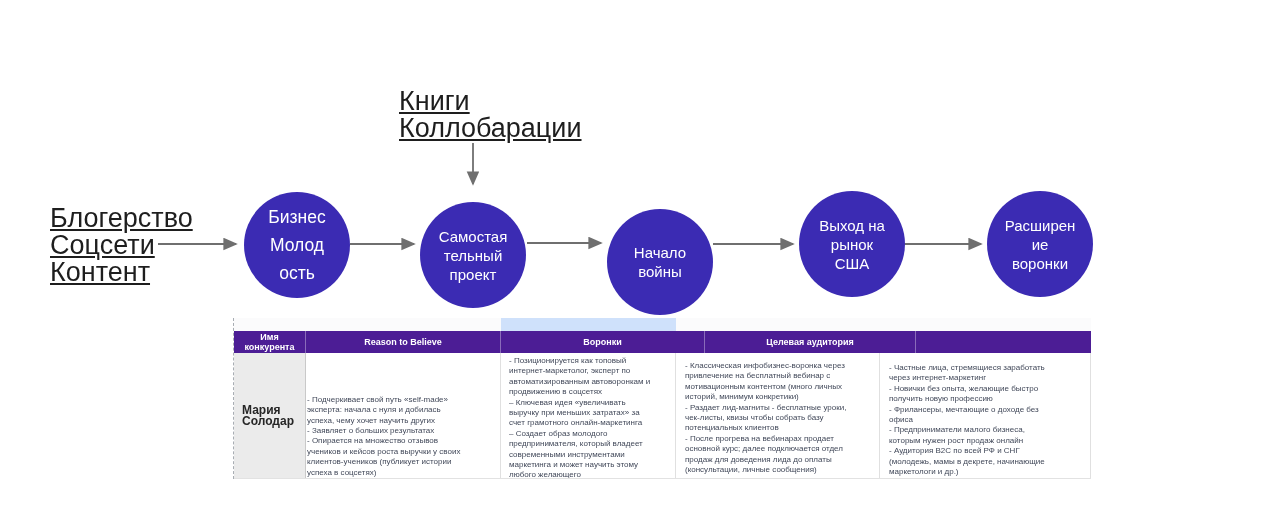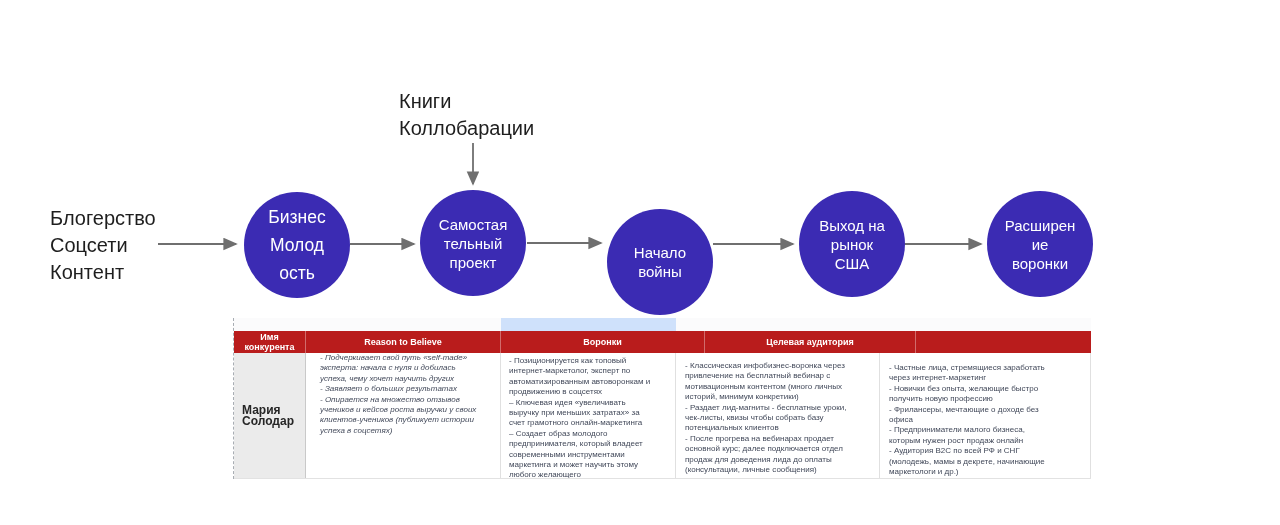--- a/index.html
+++ b/index.html
@@ -1,55 +1,55 @@
 <!DOCTYPE html>
 <html><head>
 <meta charset="utf-8">
 <style>
   html,body{margin:0;padding:0;background:#ffffff;}
   .canvas{position:relative;width:1280px;height:525px;background:#ffffff;overflow:hidden;
           font-family:"Liberation Sans", sans-serif;}
   .arrows{position:absolute;left:0;top:0;width:1280px;height:525px;pointer-events:none;}
 
-  .free-text{position:absolute;color:#1e1e1e;font-size:20px;line-height:27px;font-weight:500;
-             white-space:pre-line;}
+  .free-text{position:absolute;color:#1e1e1e;font-size:27px;line-height:27px;font-weight:500;
+             white-space:pre-line;text-decoration:underline;}
   .source-text{left:50px;top:205px;}
   .note-text{left:399px;top:88px;}
 
   .node{position:absolute;width:106px;height:106px;border-radius:50%;background:#3b2bb3;
         display:flex;align-items:center;justify-content:center;text-align:center;}
   .node span{color:#ffffff;font-size:15px;line-height:19px;white-space:pre-line;}
   .node--lg span{font-size:17.5px;line-height:28px;}
   .n1{left:244px;top:192px;}
-  .n2{left:420px;top:190px;}
+  .n2{left:420px;top:202px;}
   .n3{left:607px;top:209px;}
   .n4{left:799px;top:191px;}
   .n5{left:987px;top:191px;}
 
   
   .cmp-table{position:absolute;left:233px;top:318px;width:857px;border-left:1px dashed #a8adb3;}
   .strip{position:relative;height:13px;background:#fbfbfc;}
   .strip-hl{position:absolute;left:267px;top:0;width:175px;height:13px;background:#cfe1fb;}
   .trow{display:flex;}
-  .thead{height:22px;background:#b91c1c;}
+  .thead{height:22px;background:#4c1d95;}
   .hc{display:flex;align-items:center;justify-content:center;text-align:center;
       color:#ffffff;font-size:9px;font-weight:bold;line-height:10px;
       border-right:1px solid rgba(255,255,255,0.35);box-sizing:border-box;white-space:pre-line;}
   .tbody{height:125px;border-bottom:1px solid #e2e2e2;background:#ffffff;}
   .bc{box-sizing:border-box;border-right:1px solid #e0e0e0;overflow:hidden;
       font-size:8px;line-height:10.4px;color:#414859;white-space:pre;}
   .c1{width:72px;}
   .c2{width:195px;}
   .c3{width:175px;}
   .c4{width:204px;}
   .c5{width:211px;}
   .name-cell{background:#ebebeb;display:flex;align-items:center;padding-left:8px;
              font-size:12px;font-weight:bold;line-height:11px;color:#262626;
              border-right:1px solid #c9c9c9;white-space:pre-line;}
-  .mid-cell{display:flex;align-items:flex-start;padding:0 14px;font-style:italic;}
+  .mid-cell{display:flex;align-items:flex-end;padding:0 1px;}
   .pad3{padding:3px 8px 0;}
   .pad4{padding:8px 9px 0;}
   .pad5{padding:10px 9px 0;}
 </style>
 </head>
 <body>
 
 <div class="canvas">
 
   <svg class="arrows" viewBox="0 0 1280 525">

